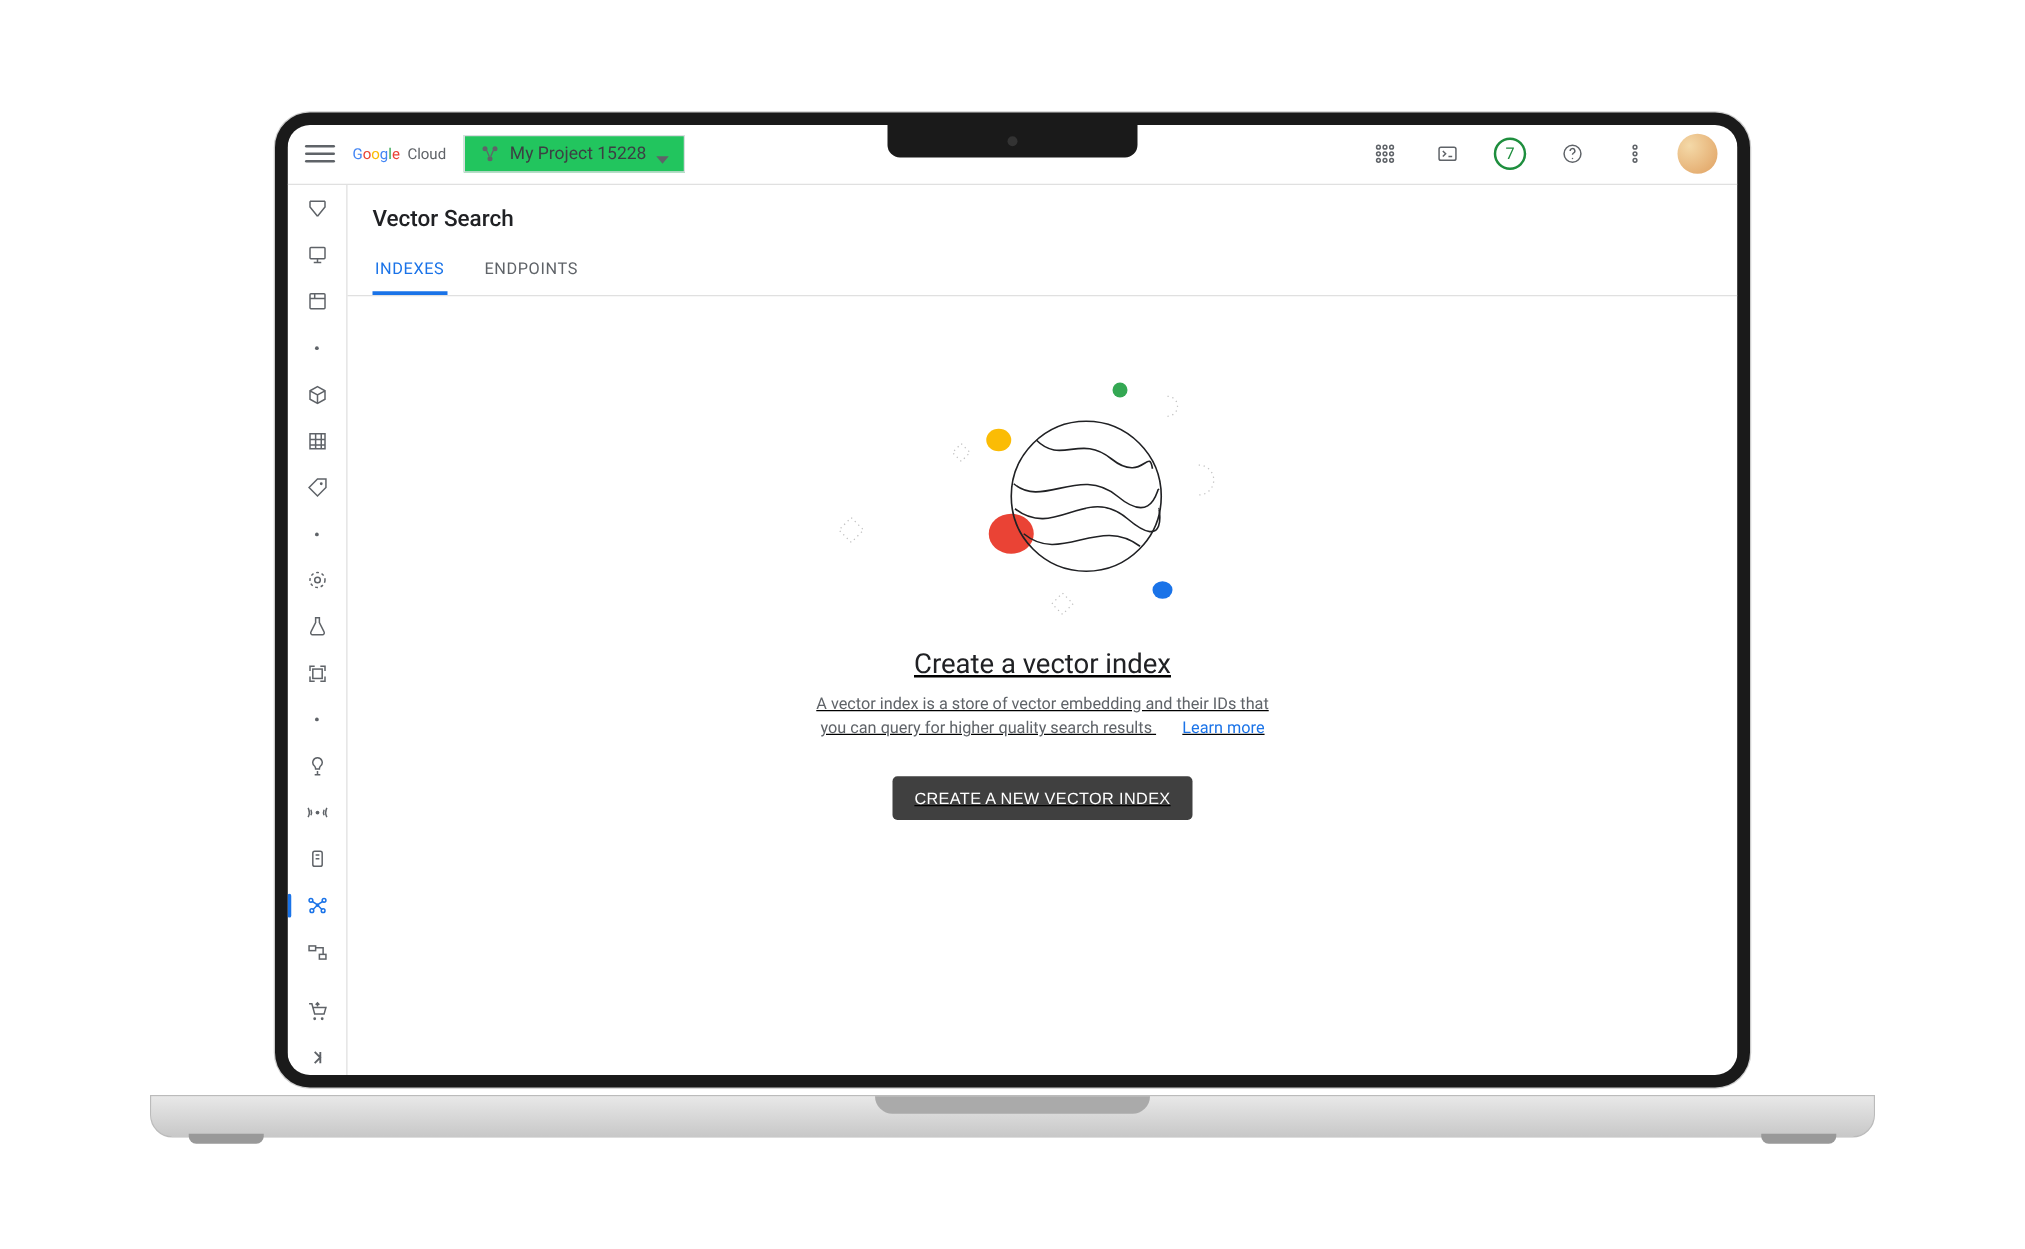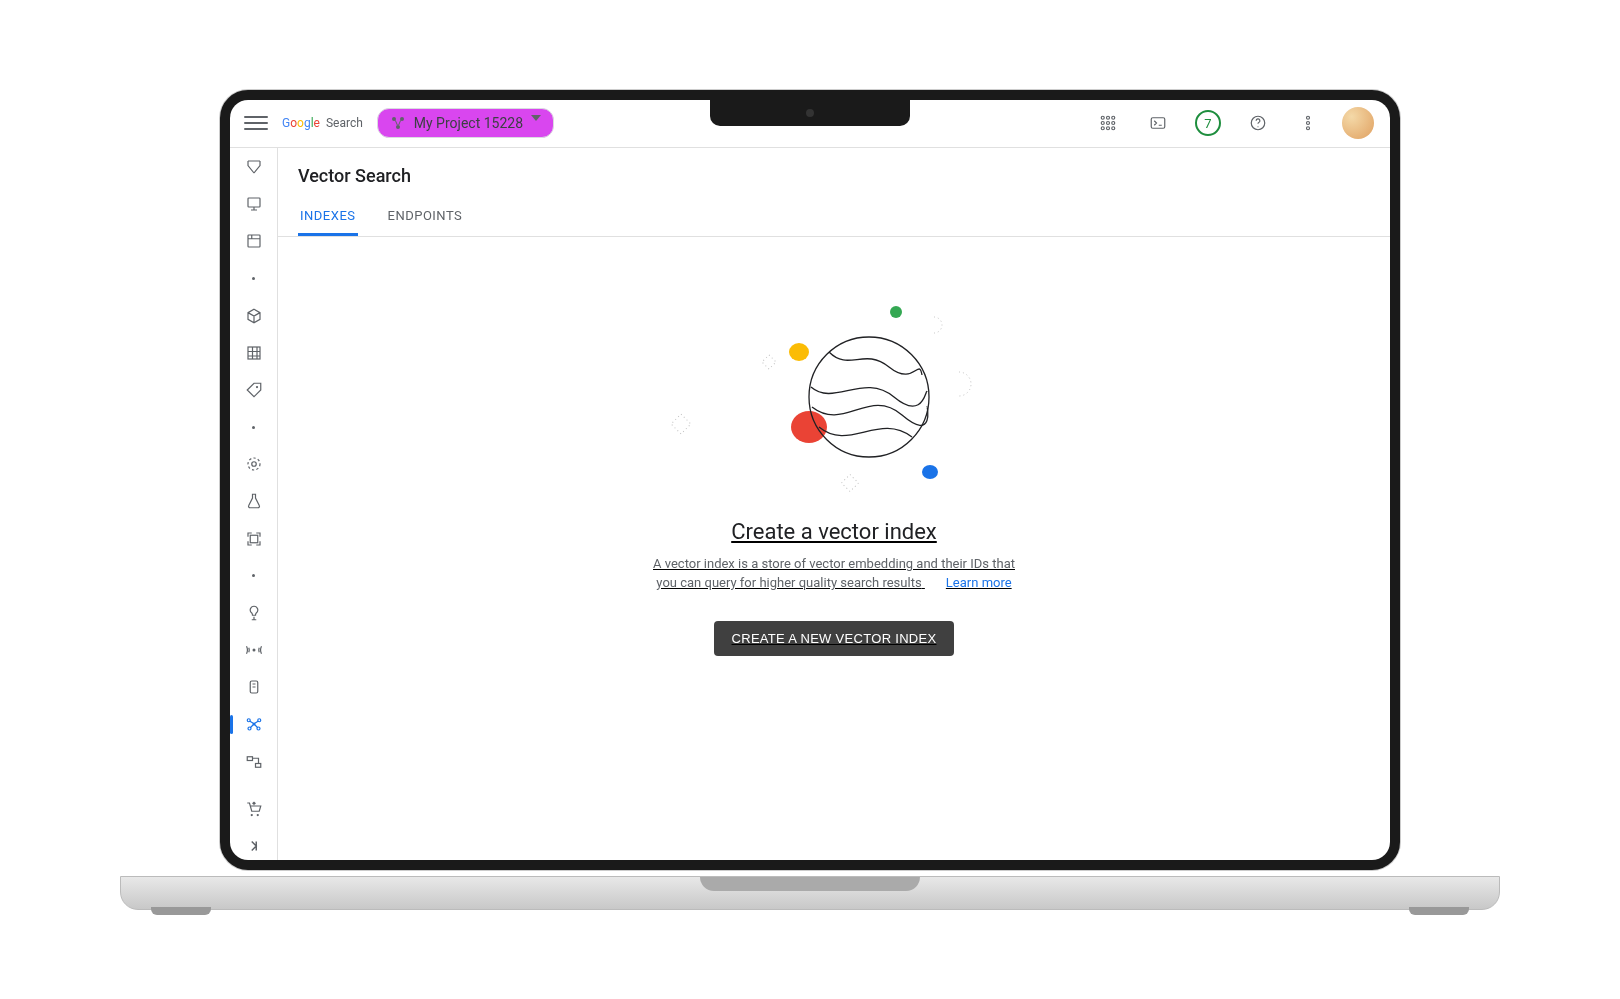--- a/index.html
+++ b/index.html
@@ -89,25 +89,25 @@
     cursor: pointer;
   }
   .menu-btn span { display:block; height:2px; background:#5f6368; border-radius:1px; }
 
   .logo { display:flex; align-items:center; gap:4px; font-size:12px; }
   .logo .g1{color:#4285F4;} .logo .g2{color:#EA4335;} .logo .g3{color:#FBBC05;}
   .logo .g4{color:#4285F4;} .logo .g5{color:#34A853;} .logo .g6{color:#EA4335;}
   .logo .cloud { color:#5f6368; font-weight:400; margin-left:2px; }
 
   .project-picker {
-    display:flex; align-items:flex-start; gap:8px;
-    border:1px solid #dadce0; border-radius:12px;
+    display:flex; align-items:flex-end; gap:8px;
+    border:1px solid #dadce0; border-radius:0;
     padding: 6px 12px;
     font-size: 14px; color:#3c4043;
-    background:#d946ef;
+    background:#22c55e;
     cursor:pointer;
   }
   .project-picker svg.nodes { width:16px; height:16px; }
   .project-picker .caret { width:0;height:0;border-left:5px solid transparent;border-right:5px solid transparent;border-top:6px solid #5f6368; }
 
   .topbar-spacer { flex:1; }
 
   .top-icon {
     width:36px; height:36px;
     display:flex; align-items:center; justify-content:center;
@@ -213,21 +213,21 @@
 
       <div class="topbar">
         <div class="menu-btn">
           <span></span>
             <span></span>
             <span></span>
         </div>
 
         <div class="logo">
           <span><span class="g1">G</span><span class="g2">o</span><span class="g3">o</span><span class="g4">g</span><span class="g5">l</span><span class="g6">e</span></span>
-          <span class="cloud">Search</span>
+          <span class="cloud">Cloud</span>
         </div>
 
         <div class="project-picker">
           <svg class="nodes" viewBox="0 0 24 24">
               <circle cx="6" cy="6" r="3" fill="#5f6368"></circle>
               <circle cx="18" cy="6" r="3" fill="#5f6368"></circle>
               <circle cx="12" cy="18" r="3" fill="#5f6368"></circle>
               <path d="M8 8 L11 15 M16 8 L13 15" stroke="#5f6368" stroke-width="1.5"></path>
             </svg>
           <span>My Project 15228</span>

